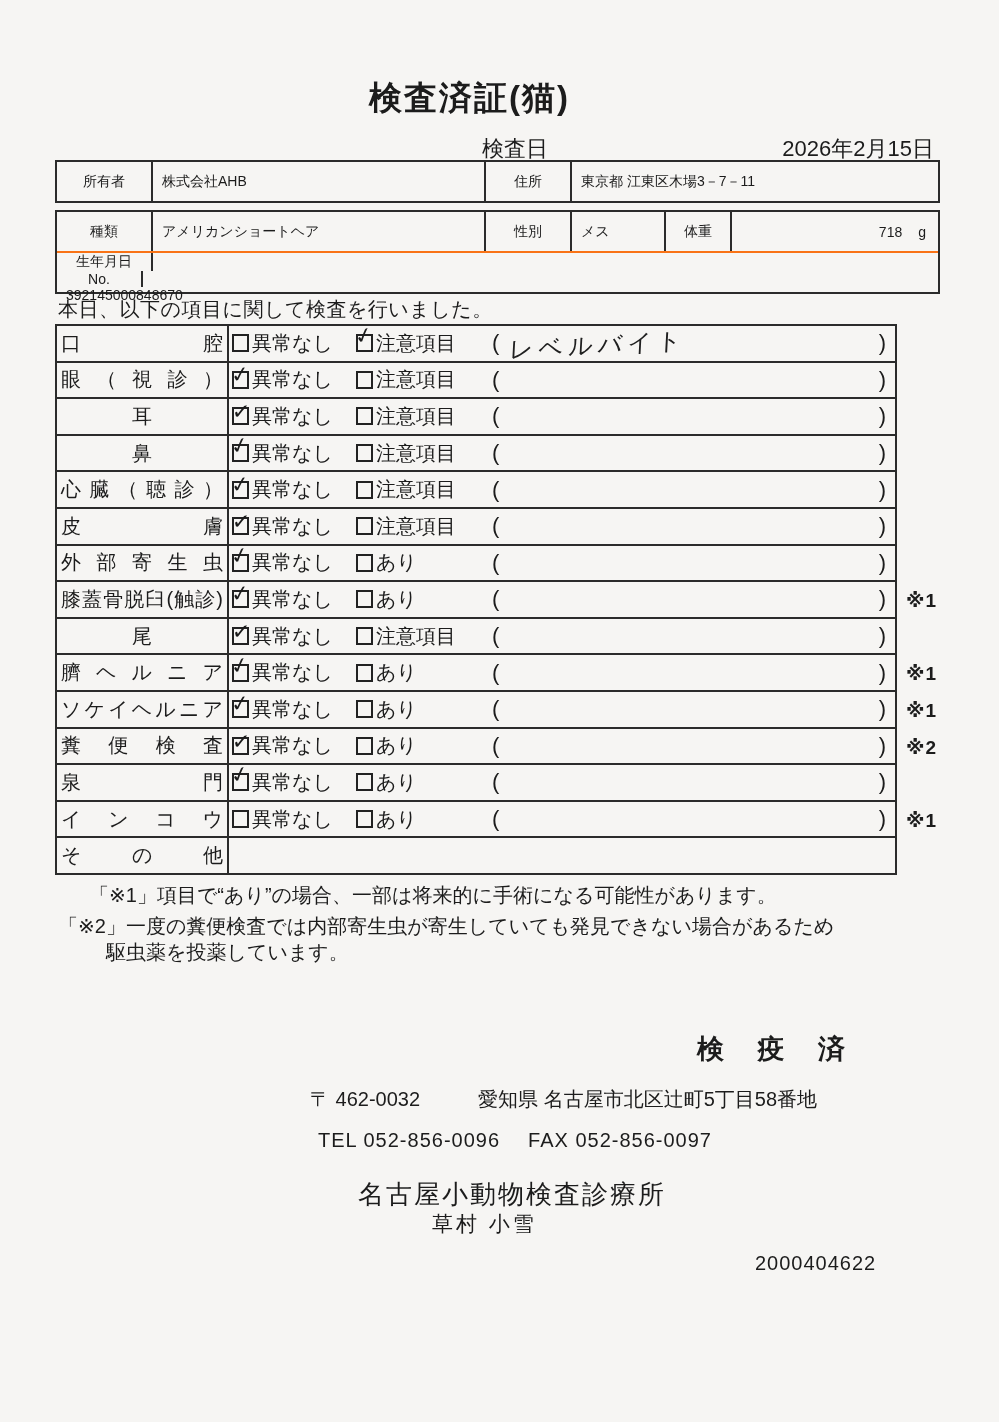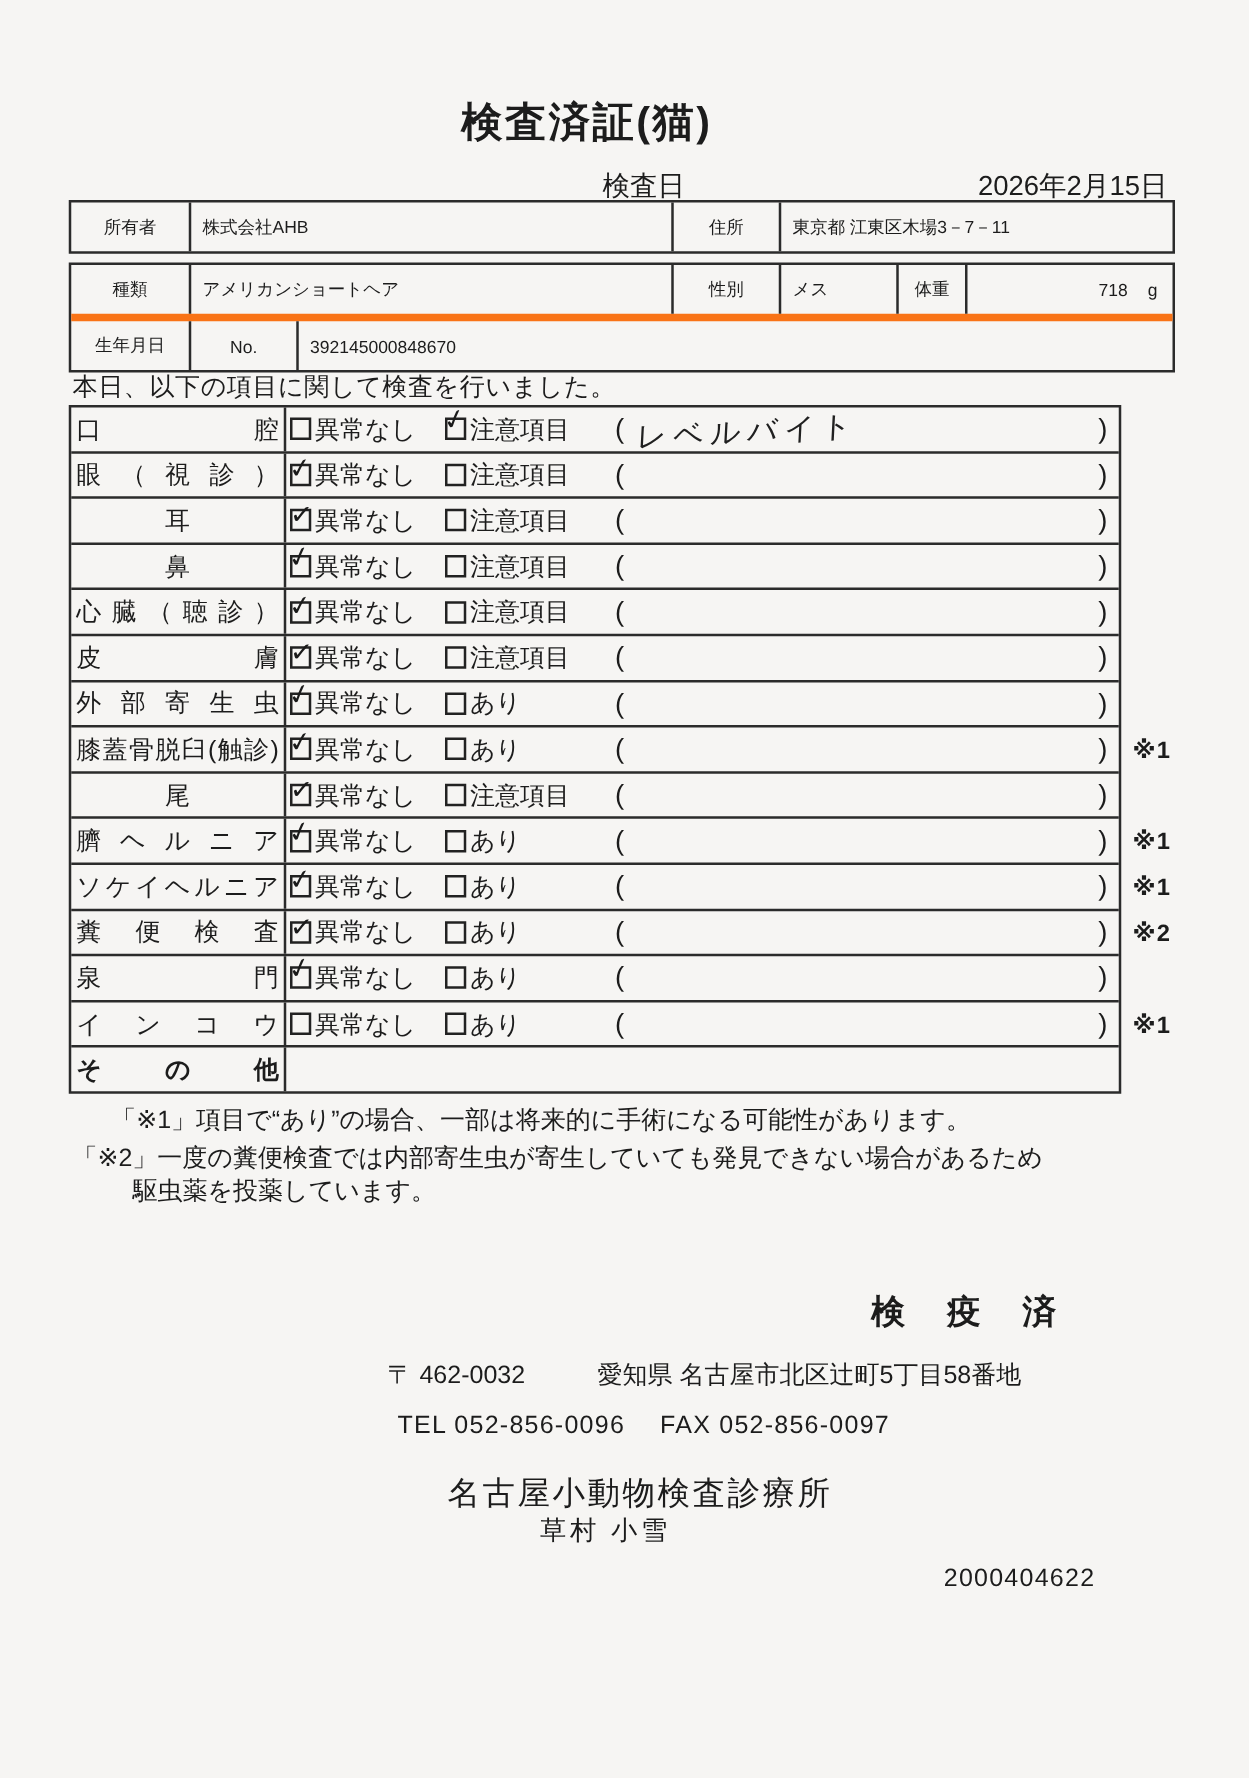--- a/index.html
+++ b/index.html
@@ -17,43 +17,43 @@
   }
 
   .date-line{
     position:absolute;top:134px;left:482px;width:452px;
     display:flex;justify-content:space-between;font-size:22px;
   }
 
   
   .tbl{position:absolute;left:55px;border:2px solid #2b2b2b;background:transparent;}
   .tbl-row{display:flex;height:39px;font-size:14px;}
-  .tbl-row + .tbl-row{border-top:6px solid #f97316;}
+  .tbl-row + .tbl-row{border-top:2px solid #f97316;flex-direction:column;}
   .cell{display:flex;align-items:center;padding:0 9px;box-sizing:border-box;}
   .cell.b-right{border-right:2px solid #2b2b2b;}
   .cell.center{justify-content:center;padding:0 2px;}
   .owner-table{top:160px;width:881px;}
   .pet-table{top:210px;width:881px;}
   .w-label{width:96px;}
-  .w-val{width:386px;text-align:center;}
+  .w-val{width:333px;text-align:center;}
   .w-label2{width:86px;}
   .w-sexval{width:94px;}
-  .w-weightlabel{width:55px;}
+  .w-weightlabel{width:66px;}
   .weight-cell{flex:1;display:flex;justify-content:flex-end;align-items:center;gap:16px;padding-right:12px;}
   .flex-rest{flex:1;}
 
   .intro-line{position:absolute;top:296px;left:58px;font-size:20px;letter-spacing:0.5px;}
 
   
   .exam-table{
     position:absolute;top:324px;left:55px;width:842px;height:551px;
     border:2px solid #2b2b2b;display:flex;flex-direction:column;box-sizing:border-box;
   }
   .exam-row{flex:1;display:flex;border-bottom:2px solid #2b2b2b;position:relative;min-height:0;}
-  .exam-row:last-child{border-bottom:none;font-weight:bold;}
+  .exam-row:last-child{border-bottom:none;}
   .exam-item{
     width:172px;box-sizing:border-box;border-right:2px solid #2b2b2b;
     font-size:20px;padding:0 4px;display:flex;align-items:center;
   }
   .exam-item > span{width:100%;text-align:justify;text-align-last:justify;}
   .exam-item.single > span{text-align:center;text-align-last:center;}
   .exam-content{flex:1;display:flex;align-items:center;font-size:20px;padding-left:3px;min-width:0;}
   .opt{display:flex;align-items:center;white-space:nowrap;}
   .opt1{width:124px;}
   .opt2{width:136px;}

